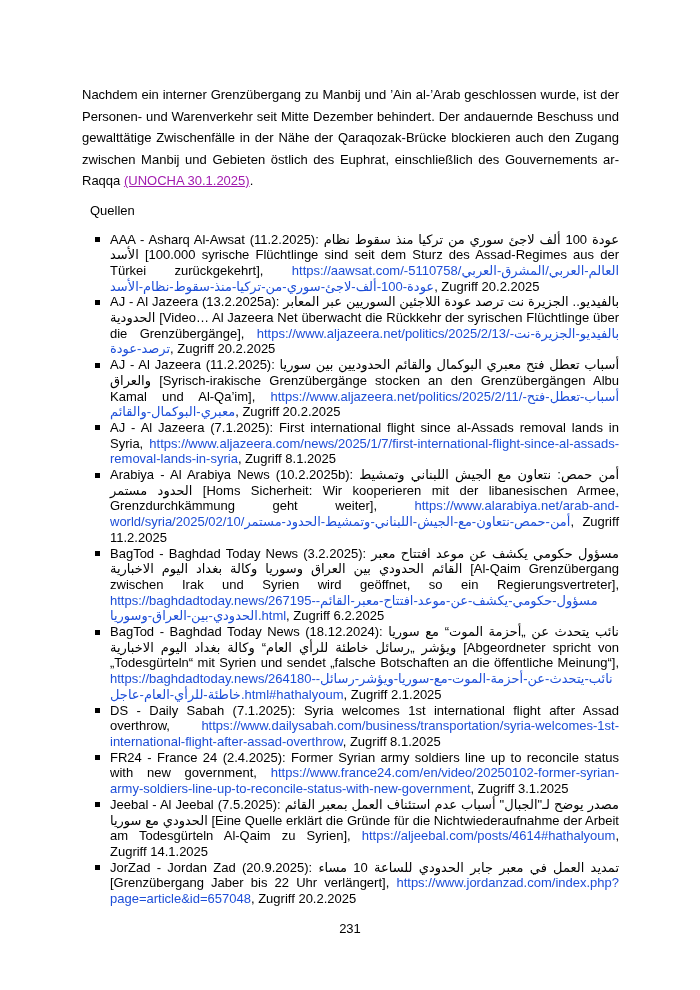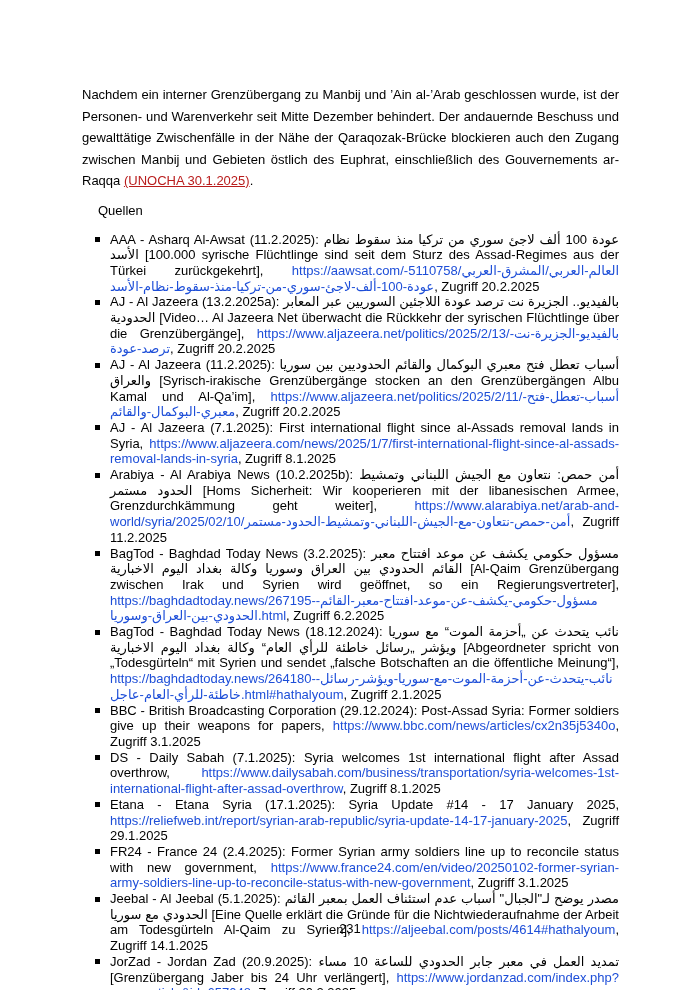--- a/index.html
+++ b/index.html
@@ -21,21 +21,21 @@
     left: 82px;
     top: 84px;
     width: 537px;
   }
   .para {
     margin: 0 0 8px 0;
     line-height: 21.5px;
     text-align: justify;
   }
   .heading {
-    margin: 0 0 11px 16px;
+    margin: 0 0 11px 8px;
     line-height: 21px;
   }
   ul.sources {
     list-style: none;
     margin: 0;
     padding: 0;
   }
   ul.sources li {
     position: relative;
     padding-left: 28px;
@@ -52,21 +52,21 @@
     background: #000000;
     display: inline-block;
   }
   a.lnk {
     color: #1d4ed8;
     text-decoration: none;
     overflow-wrap: anywhere;
     cursor: pointer;
   }
   a.ref {
-    color: #b91c1c;
+    color: #a21caf;
     text-decoration: underline;
     cursor: pointer;
   }
   .footer {
     position: absolute;
     top: 921px;
     left: 0;
     width: 700px;
     text-align: center;
     line-height: 16px;
@@ -79,22 +79,20 @@
   <p class="para" id="intro"><span>Nachdem ein interner Grenzübergang zu Manbij und ’Ain al-’Arab geschlossen wurde, ist der Personen- und Warenverkehr seit Mitte Dezember behindert. Der andauernde Beschuss und gewalttätige Zwischenfälle in der Nähe der Qaraqozak-Brücke blockieren auch den Zugang zwischen Manbij und Gebieten östlich des Euphrat, einschließlich des Gouvernements ar-Raqqa </span><a class="ref">(UNOCHA 30.1.2025)</a><span>.</span></p>
   <p class="heading">Quellen</p>
   <ul class="sources" id="sources">
       <li><span class="bullet"></span><span>AAA - Asharq Al-Awsat (11.2.2025): </span><span>عودة 100 ألف لاجئ سوري من تركيا منذ سقوط نظام الأسد</span><span> [100.000 syrische Flüchtlinge sind seit dem Sturz des Assad-Regimes aus der Türkei zurückgekehrt], </span><a class="lnk">https://aawsat.com/العالم-العربي/المشرق-العربي/5110758-عودة-100-ألف-لاجئ-سوري-من-تركيا-منذ-سقوط-نظام-الأسد</a><span>, Zugriff 20.2.2025</span></li>
       <li><span class="bullet"></span><span>AJ - Al Jazeera (13.2.2025a): </span><span>بالفيديو.. الجزيرة نت ترصد عودة اللاجئين السوريين عبر المعابر الحدودية</span><span> [Video… Al Jazeera Net überwacht die Rückkehr der syrischen Flüchtlinge über die Grenzübergänge], </span><a class="lnk">https://www.aljazeera.net/politics/2025/2/13/بالفيديو-الجزيرة-نت-ترصد-عودة</a><span>, Zugriff 20.2.2025</span></li>
       <li><span class="bullet"></span><span>AJ - Al Jazeera (11.2.2025): </span><span>أسباب تعطل فتح معبري البوكمال والقائم الحدوديين بين سوريا والعراق</span><span> [Syrisch-irakische Grenzübergänge stocken an den Grenzübergängen Albu Kamal und Al-Qa’im], </span><a class="lnk">https://www.aljazeera.net/politics/2025/2/11/أسباب-تعطل-فتح-معبري-البوكمال-والقائم</a><span>, Zugriff 20.2.2025</span></li>
       <li><span class="bullet"></span><span>AJ - Al Jazeera (7.1.2025): First international flight since al-Assads removal lands in Syria, </span><a class="lnk">https://www.aljazeera.com/news/2025/1/7/first-international-flight-since-al-assads-removal-lands-in-syria</a><span>, Zugriff 8.1.2025</span></li>
       <li><span class="bullet"></span><span>Arabiya - Al Arabiya News (10.2.2025b): </span><span>أمن حمص: نتعاون مع الجيش اللبناني وتمشيط الحدود مستمر</span><span> [Homs Sicherheit: Wir kooperieren mit der libanesischen Armee, Grenzdurchkämmung geht weiter], </span><a class="lnk">https://www.alarabiya.net/arab-and-world/syria/2025/02/10/أمن-حمص-نتعاون-مع-الجيش-اللبناني-وتمشيط-الحدود-مستمر</a><span>, Zugriff 11.2.2025</span></li>
       <li><span class="bullet"></span><span>BagTod - Baghdad Today News (3.2.2025): </span><span>مسؤول حكومي يكشف عن موعد افتتاح معبر القائم الحدودي بين العراق وسوريا وكالة بغداد اليوم الاخبارية</span><span> [Al-Qaim Grenzübergang zwischen Irak und Syrien wird geöffnet, so ein Regierungsvertreter], </span><a class="lnk">https://baghdadtoday.news/267195-مسؤول-حكومي-يكشف-عن-موعد-افتتاح-معبر-القائم-الحدودي-بين-العراق-وسوريا.html</a><span>, Zugriff 6.2.2025</span></li>
       <li><span class="bullet"></span><span>BagTod - Baghdad Today News (18.12.2024): </span><span>نائب يتحدث عن „أحزمة الموت“ مع سوريا ويؤشر „رسائل خاطئة للرأي العام“ وكالة بغداد اليوم الاخبارية</span><span> [Abgeordneter spricht von „Todesgürteln“ mit Syrien und sendet „falsche Botschaften an die öffentliche Meinung“], </span><a class="lnk">https://baghdadtoday.news/264180-نائب-يتحدث-عن-أحزمة-الموت-مع-سوريا-ويؤشر-رسائل-خاطئة-للرأي-العام-عاجل.html#hathalyoum</a><span>, Zugriff 2.1.2025</span></li>
-      <li><span class="bullet"></span><span>BBC - British Broadcasting Corporation (29.12.2024): Post-Assad Syria: Former soldiers give up their weapons for papers, </span><a class="lnk">https://www.bbc.com/news/articles/cx2n35j5340o</a><span>, Zugriff 3.1.2025</span></li>
       <li><span class="bullet"></span><span>DS - Daily Sabah (7.1.2025): Syria welcomes 1st international flight after Assad overthrow, </span><a class="lnk">https://www.dailysabah.com/business/transportation/syria-welcomes-1st-international-flight-after-assad-overthrow</a><span>, Zugriff 8.1.2025</span></li>
-      <li><span class="bullet"></span><span>Etana - Etana Syria (17.1.2025): Syria Update #14 - 17 January 2025, </span><a class="lnk">https://reliefweb.int/report/syrian-arab-republic/syria-update-14-17-january-2025</a><span>, Zugriff 29.1.2025</span></li>
       <li><span class="bullet"></span><span>FR24 - France 24 (2.4.2025): Former Syrian army soldiers line up to reconcile status with new government, </span><a class="lnk">https://www.france24.com/en/video/20250102-former-syrian-army-soldiers-line-up-to-reconcile-status-with-new-government</a><span>, Zugriff 3.1.2025</span></li>
-      <li><span class="bullet"></span><span>Jeebal - Al Jeebal (5.1.2025): </span><span>مصدر يوضح لـ"الجبال" أسباب عدم استئناف العمل بمعبر القائم الحدودي مع سوريا</span><span> [Eine Quelle erklärt die Gründe für die Nichtwiederaufnahme der Arbeit am Todesgürteln Al-Qaim zu Syrien], </span><a class="lnk">https://aljeebal.com/posts/4614#hathalyoum</a><span>, Zugriff 14.1.2025</span></li>
-      <li><span class="bullet"></span><span>JorZad - Jordan Zad (20.9.2025): </span><span>تمديد العمل في معبر جابر الحدودي للساعة 10 مساء</span><span> [Grenzübergang Jaber bis 24 Uhr verlängert], </span><a class="lnk">https://www.jordanzad.com/index.php?page=article&amp;id=657048</a><span>, Zugriff 20.2.2025</span></li>
+      <li><span class="bullet"></span><span>Jeebal - Al Jeebal (7.5.2025): </span><span>مصدر يوضح لـ"الجبال" أسباب عدم استئناف العمل بمعبر القائم الحدودي مع سوريا</span><span> [Eine Quelle erklärt die Gründe für die Nichtwiederaufnahme der Arbeit am Todesgürteln Al-Qaim zu Syrien], </span><a class="lnk">https://aljeebal.com/posts/4614#hathalyoum</a><span>, Zugriff 14.1.2025</span></li>
+      <li><span class="bullet"></span><span>JorZad - Jordan Zad (20.9.2025): </span><span>تمديد العمل في معبر جابر الحدودي للساعة 10 مساء</span><span> [Grenzübergang Jaber bis 22 Uhr verlängert], </span><a class="lnk">https://www.jordanzad.com/index.php?page=article&amp;id=657048</a><span>, Zugriff 20.2.2025</span></li>
     </ul>
 </div>
 
 <div class="footer">231</div>
 
 </body></html>

